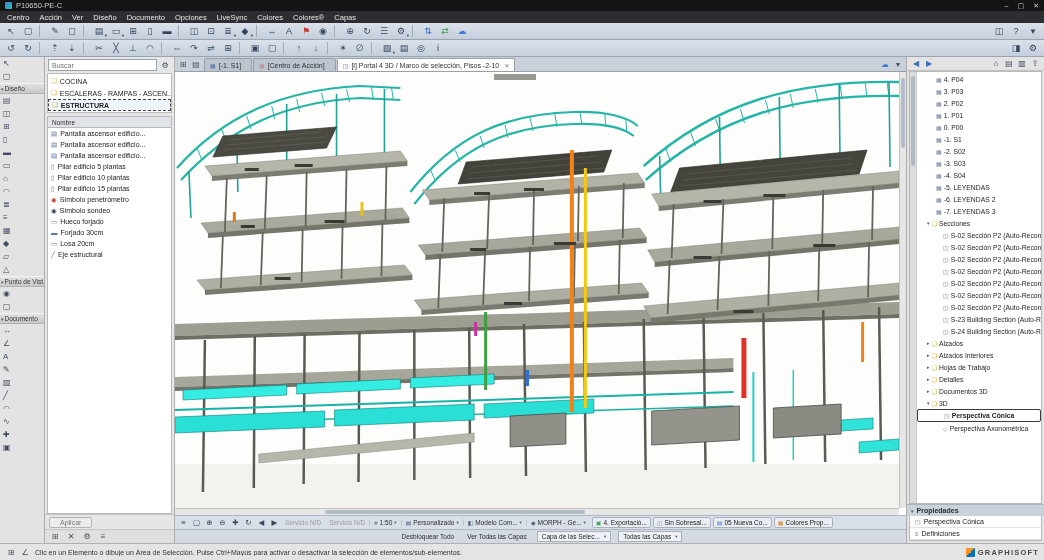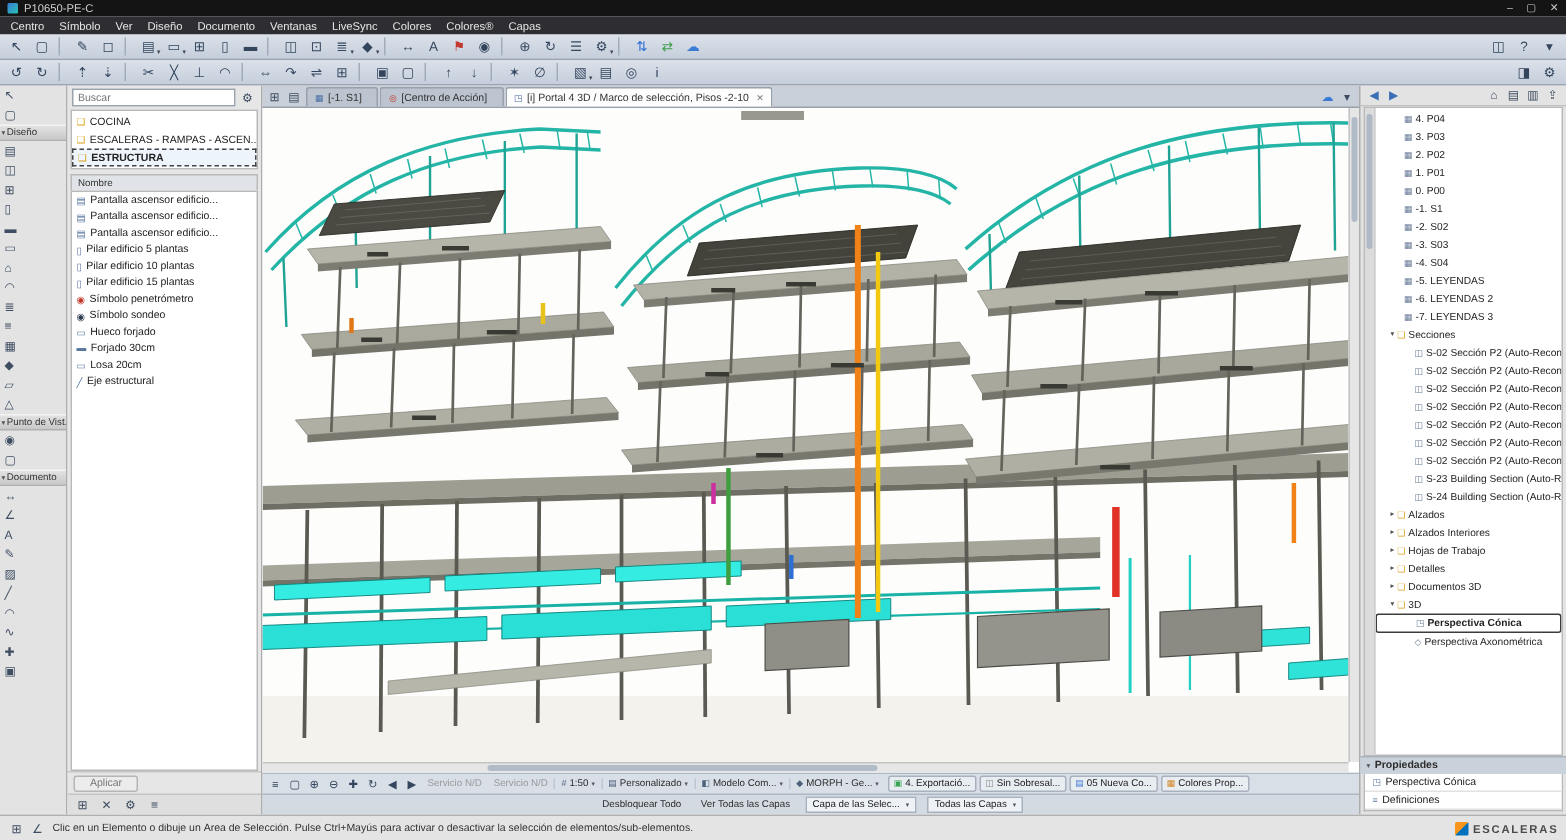--- a/index.html
+++ b/index.html
@@ -118,25 +118,25 @@
 
   <span class="win-btn"><span>–</span></span>
       <span class="win-btn"><span>▢</span></span>
       <span class="win-btn"><span>✕</span></span>
     </div>
 </div>
 
 <div class="menubar">
 
 <span class="menu-item">Centro</span>
-    <span class="menu-item">Símbolo</span>
+    <span class="menu-item">Acción</span>
     <span class="menu-item">Ver</span>
     <span class="menu-item">Diseño</span>
     <span class="menu-item">Documento</span>
-    <span class="menu-item">Ventanas</span>
+    <span class="menu-item">Opciones</span>
     <span class="menu-item">LiveSync</span>
     <span class="menu-item">Colores</span>
     <span class="menu-item">Colores®</span>
     <span class="menu-item">Capas</span>
   </div>
 
 <div class="toolbar">
   <div class="tb-group">
 
   <span class="tb-icon">
@@ -1146,15 +1146,15 @@
   <span class="mini-icon">
         <span>⊞</span>
       </span>
       <span class="mini-icon">
         <span>∠</span>
       </span>
     </div>
   <span class="sb-msg">Clic en un Elemento o dibuje un Área de Selección. Pulse Ctrl+Mayús para activar o desactivar la selección de elementos/sub-elementos.</span>
   <span class="brand">
     <span class="brand-logo"></span>
-    <span class="brand-text">ESCALERAS</span>
+    <span class="brand-text">GRAPHISOFT</span>
   </span>
 </div>
 
 </body></html>

